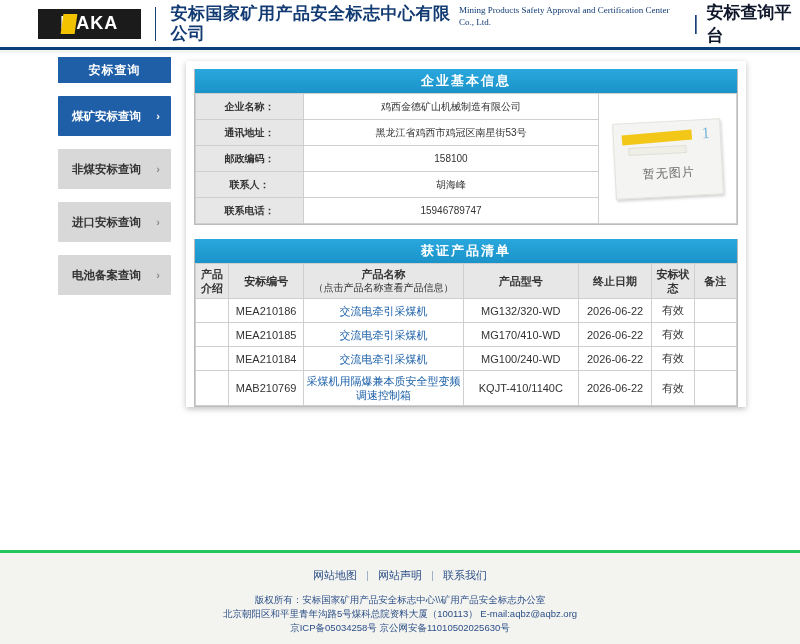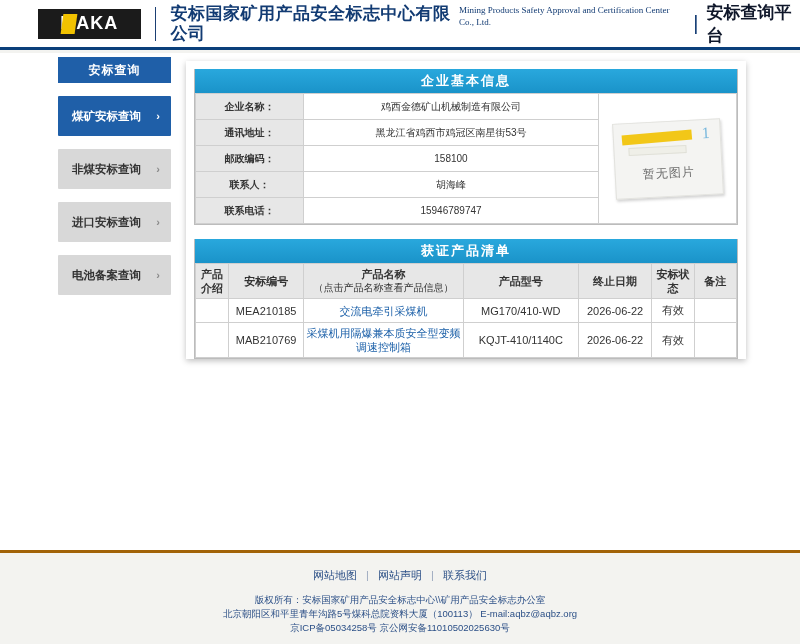--- a/index.html
+++ b/index.html
@@ -270,21 +270,21 @@
   .col-date { width: 76px; text-align: center; }
   .col-status { width: 44px; margin-top: 12px; }
   .col-note { width: 44px; }
 
   
   .footer {
     position: absolute;
     bottom: 0; left: 0;
     width: 800px; height: 94px;
     background: #f3f3f0;
-    border-top: 3px solid #a16207;
+    border-top: 3px solid #22c55e;
     color: #2b4f86;
     text-align: center;
   }
   .footer-links {
     margin-top: 15px;
     font-size: 11px;
     color: #2b4f86;
   }
   .footer-links a {
     color: #2b4f86;
@@ -406,23 +406,41 @@
                 <span>安标状态</span>
               </th>
               <th class="col-note">
                 <span>备注</span>
               </th>
             </tr>
           </thead>
           <tbody>
             <tr>
               <td></td>
+              <td>MEA210186</td>
+              <td><a class="prod-name" href="#">交流电牵引采煤机</a></td>
+              <td>MG132/320-WD</td>
+              <td>2026-06-22</td>
+              <td>有效</td>
+              <td></td>
+            </tr>
+            <tr>
+              <td></td>
               <td>MEA210185</td>
               <td><a class="prod-name" href="#">交流电牵引采煤机</a></td>
               <td>MG170/410-WD</td>
+              <td>2026-06-22</td>
+              <td>有效</td>
+              <td></td>
+            </tr>
+            <tr>
+              <td></td>
+              <td>MEA210184</td>
+              <td><a class="prod-name" href="#">交流电牵引采煤机</a></td>
+              <td>MG100/240-WD</td>
               <td>2026-06-22</td>
               <td>有效</td>
               <td></td>
             </tr>
             <tr>
               <td></td>
               <td>MAB210769</td>
               <td><a class="prod-name" href="#">采煤机用隔爆兼本质安全型变频调速控制箱</a></td>
               <td>KQJT-410/1140C</td>
               <td>2026-06-22</td>

